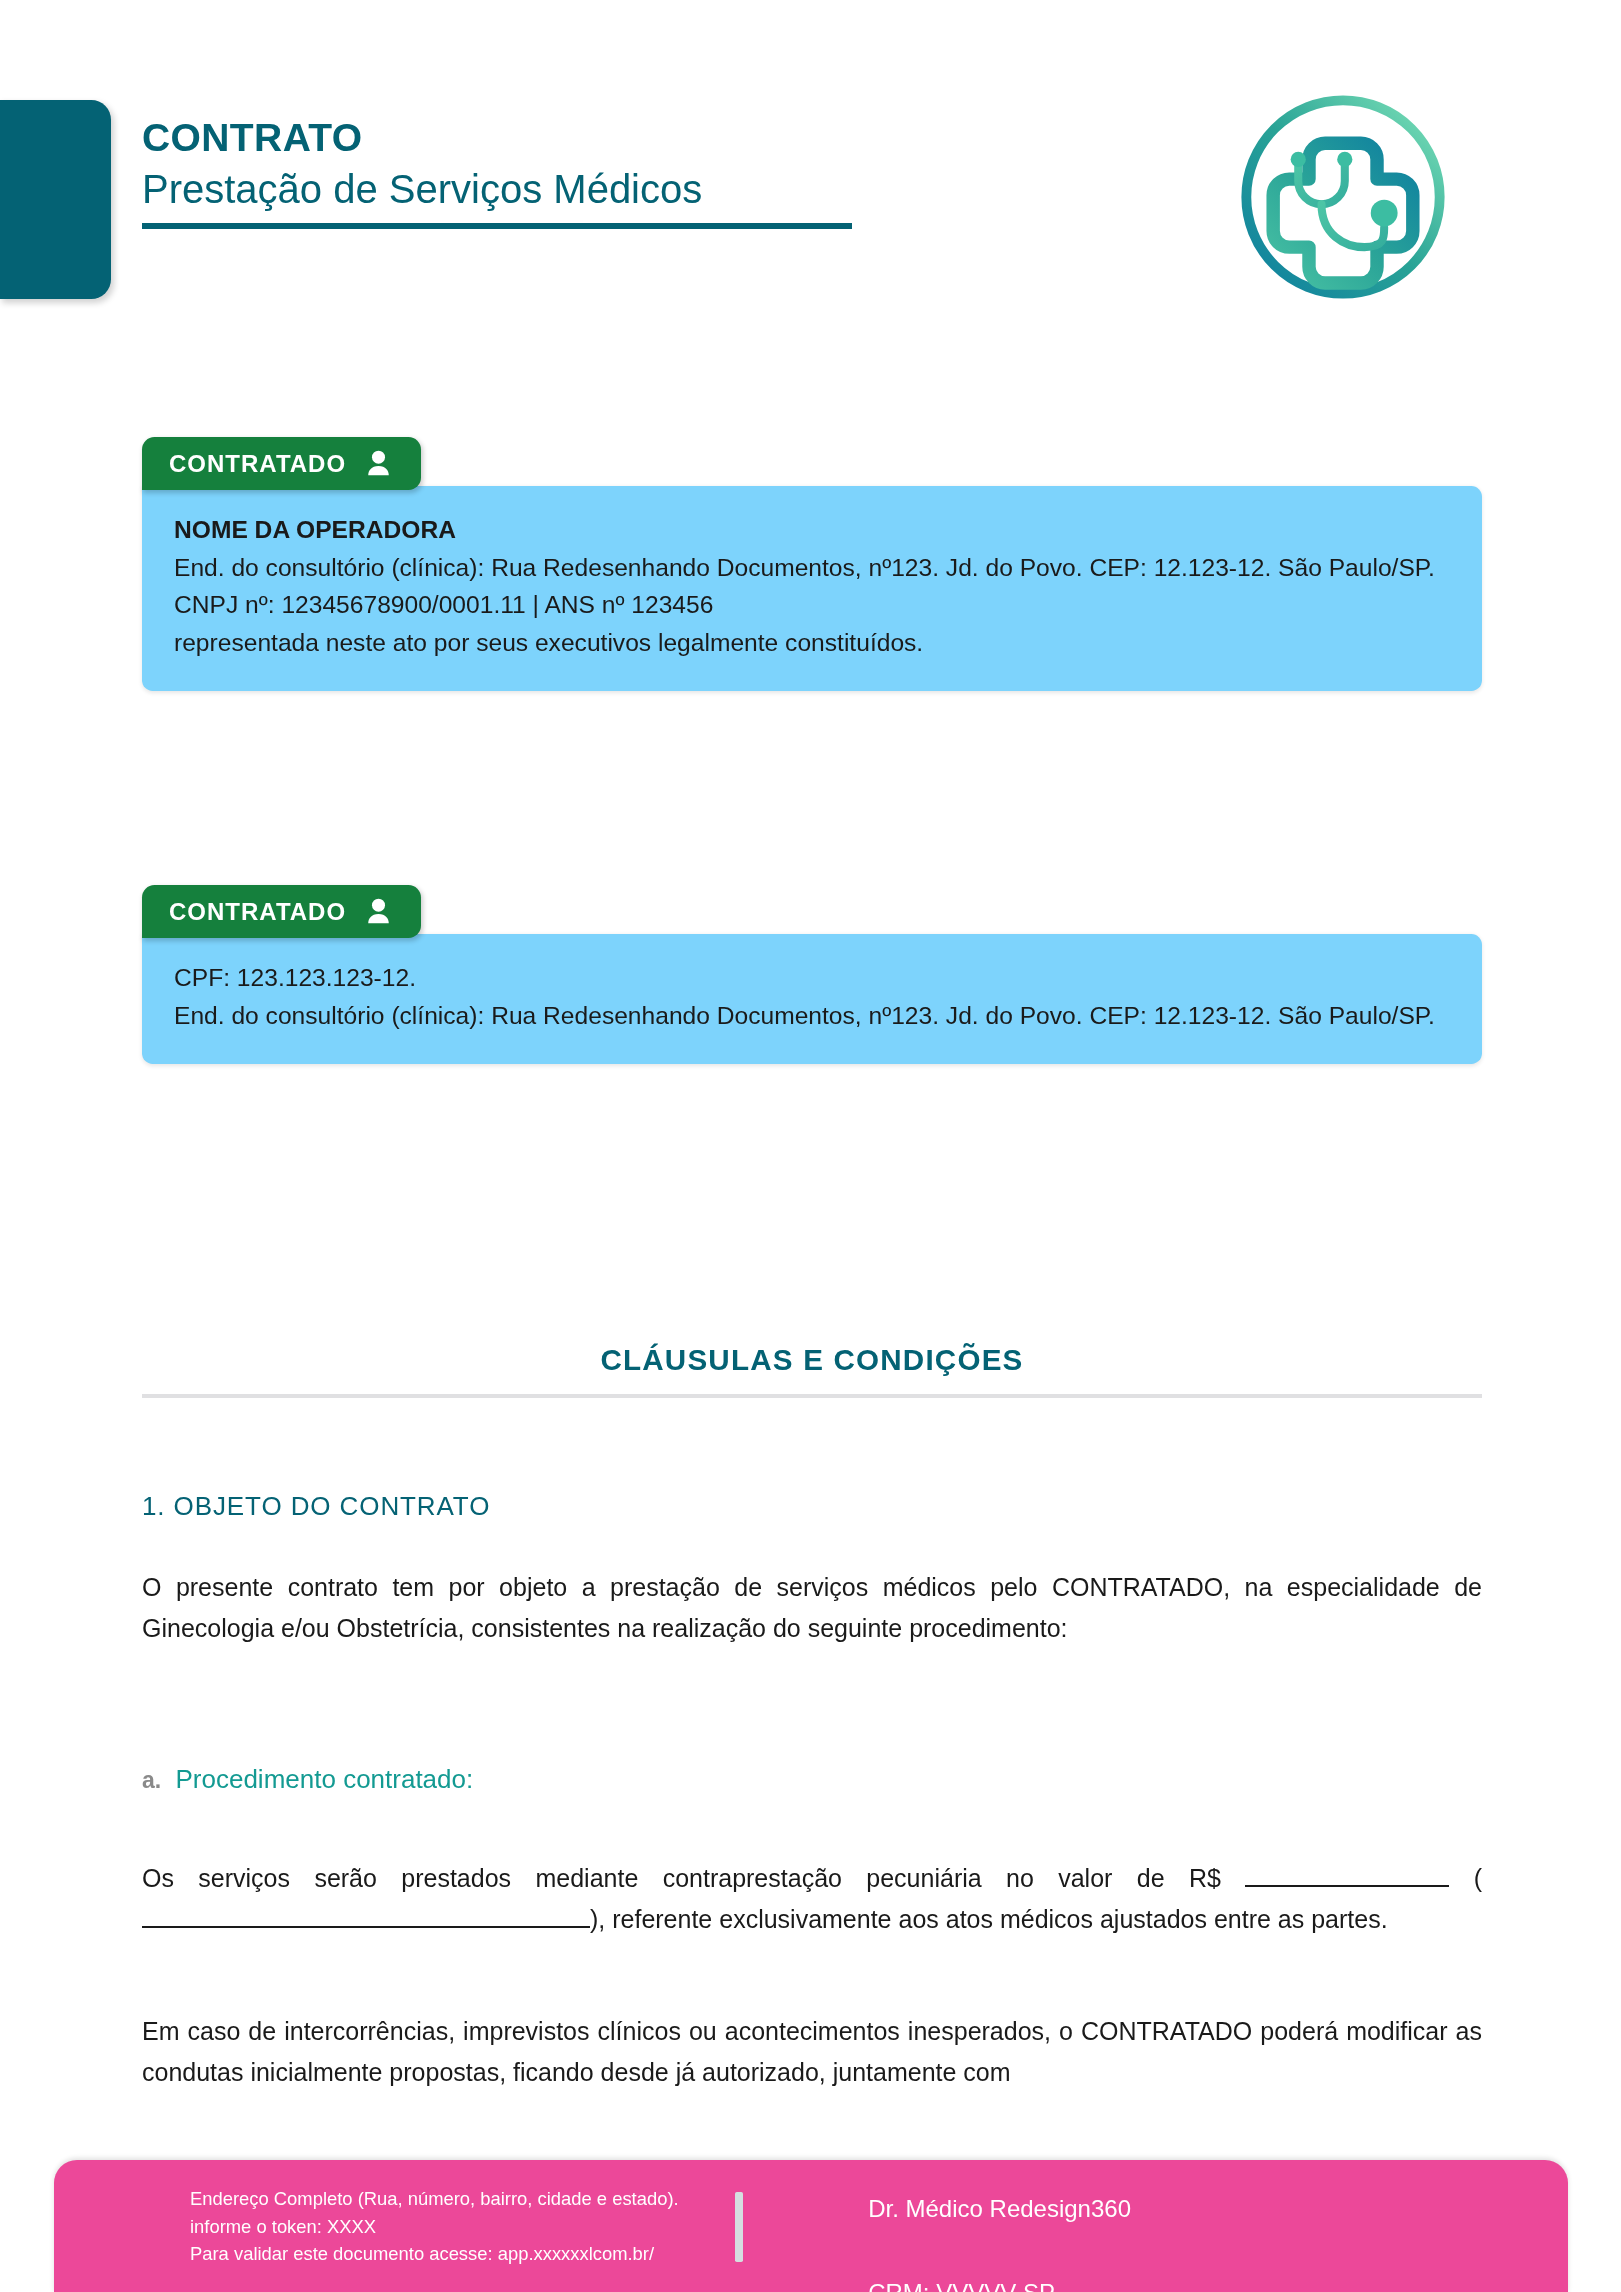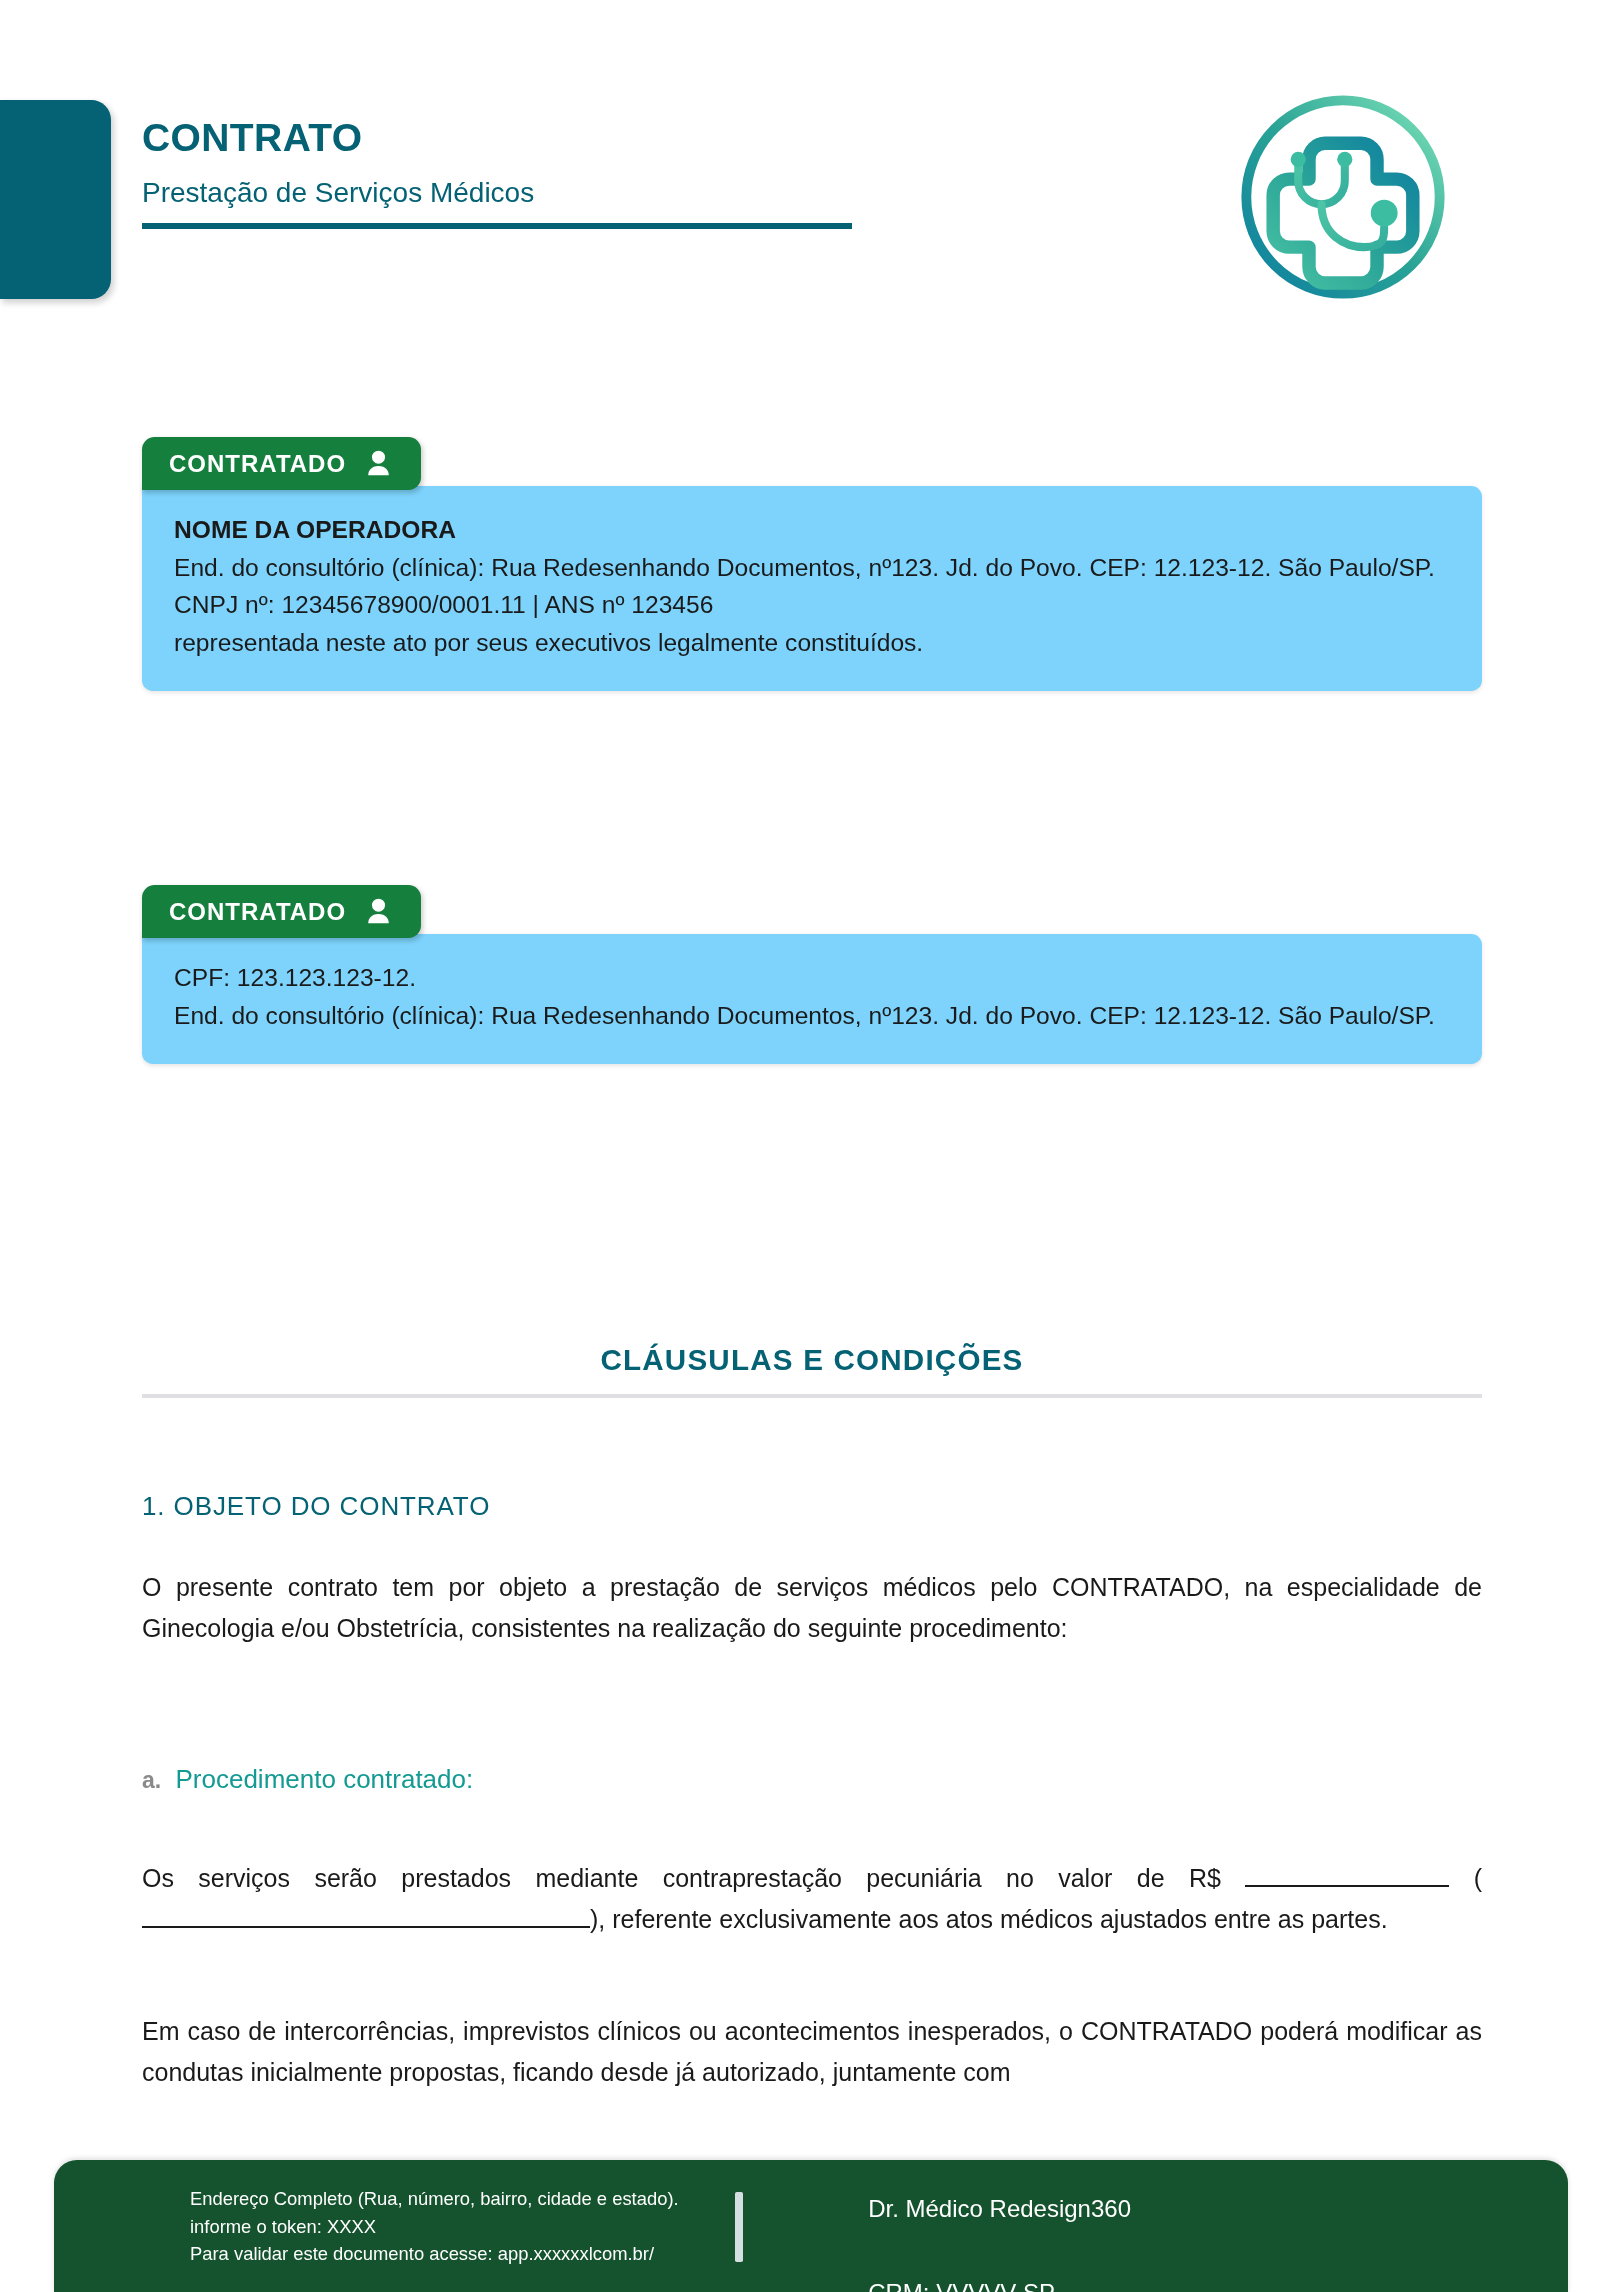--- a/index.html
+++ b/index.html
@@ -46,25 +46,25 @@
   }
   .doc-title {
     font-size: 39px;
     font-weight: bold;
     letter-spacing: 0.4px;
     color: #046274;
     line-height: 1.05;
     margin: 0;
   }
   .doc-subtitle {
-    font-size: 28px;
+    font-size: 40px;
     font-weight: normal;
     color: #046274;
     line-height: 1.25;
-    margin: 16px 0 0 0;
+    margin: 5px 0 0 0;
   }
   .header-rule {
     position: absolute;
     left: 142px;
     top: 223px;
     width: 710px;
     height: 6.3px;
     background: #046274;
   }
 
@@ -201,21 +201,21 @@
   .blank-short { width: 204px; }
   .blank-long  { width: 448px; }
 
   
   .footer {
     position: absolute;
     left: 54px;
     top: 2160px;
     width: 1514px;
     height: 133px;
-    background: #14532d;
+    background: #ec4899;
     border-top-left-radius: 23px;
     border-top-right-radius: 23px;
     box-shadow: 0 -1.8px 5.4px rgba(0,0,0,0.12);
     display: flex;
     align-items: center;
     box-sizing: border-box;
   }
   .footer-left {
     padding-left: 136px;
     width: 681px;

